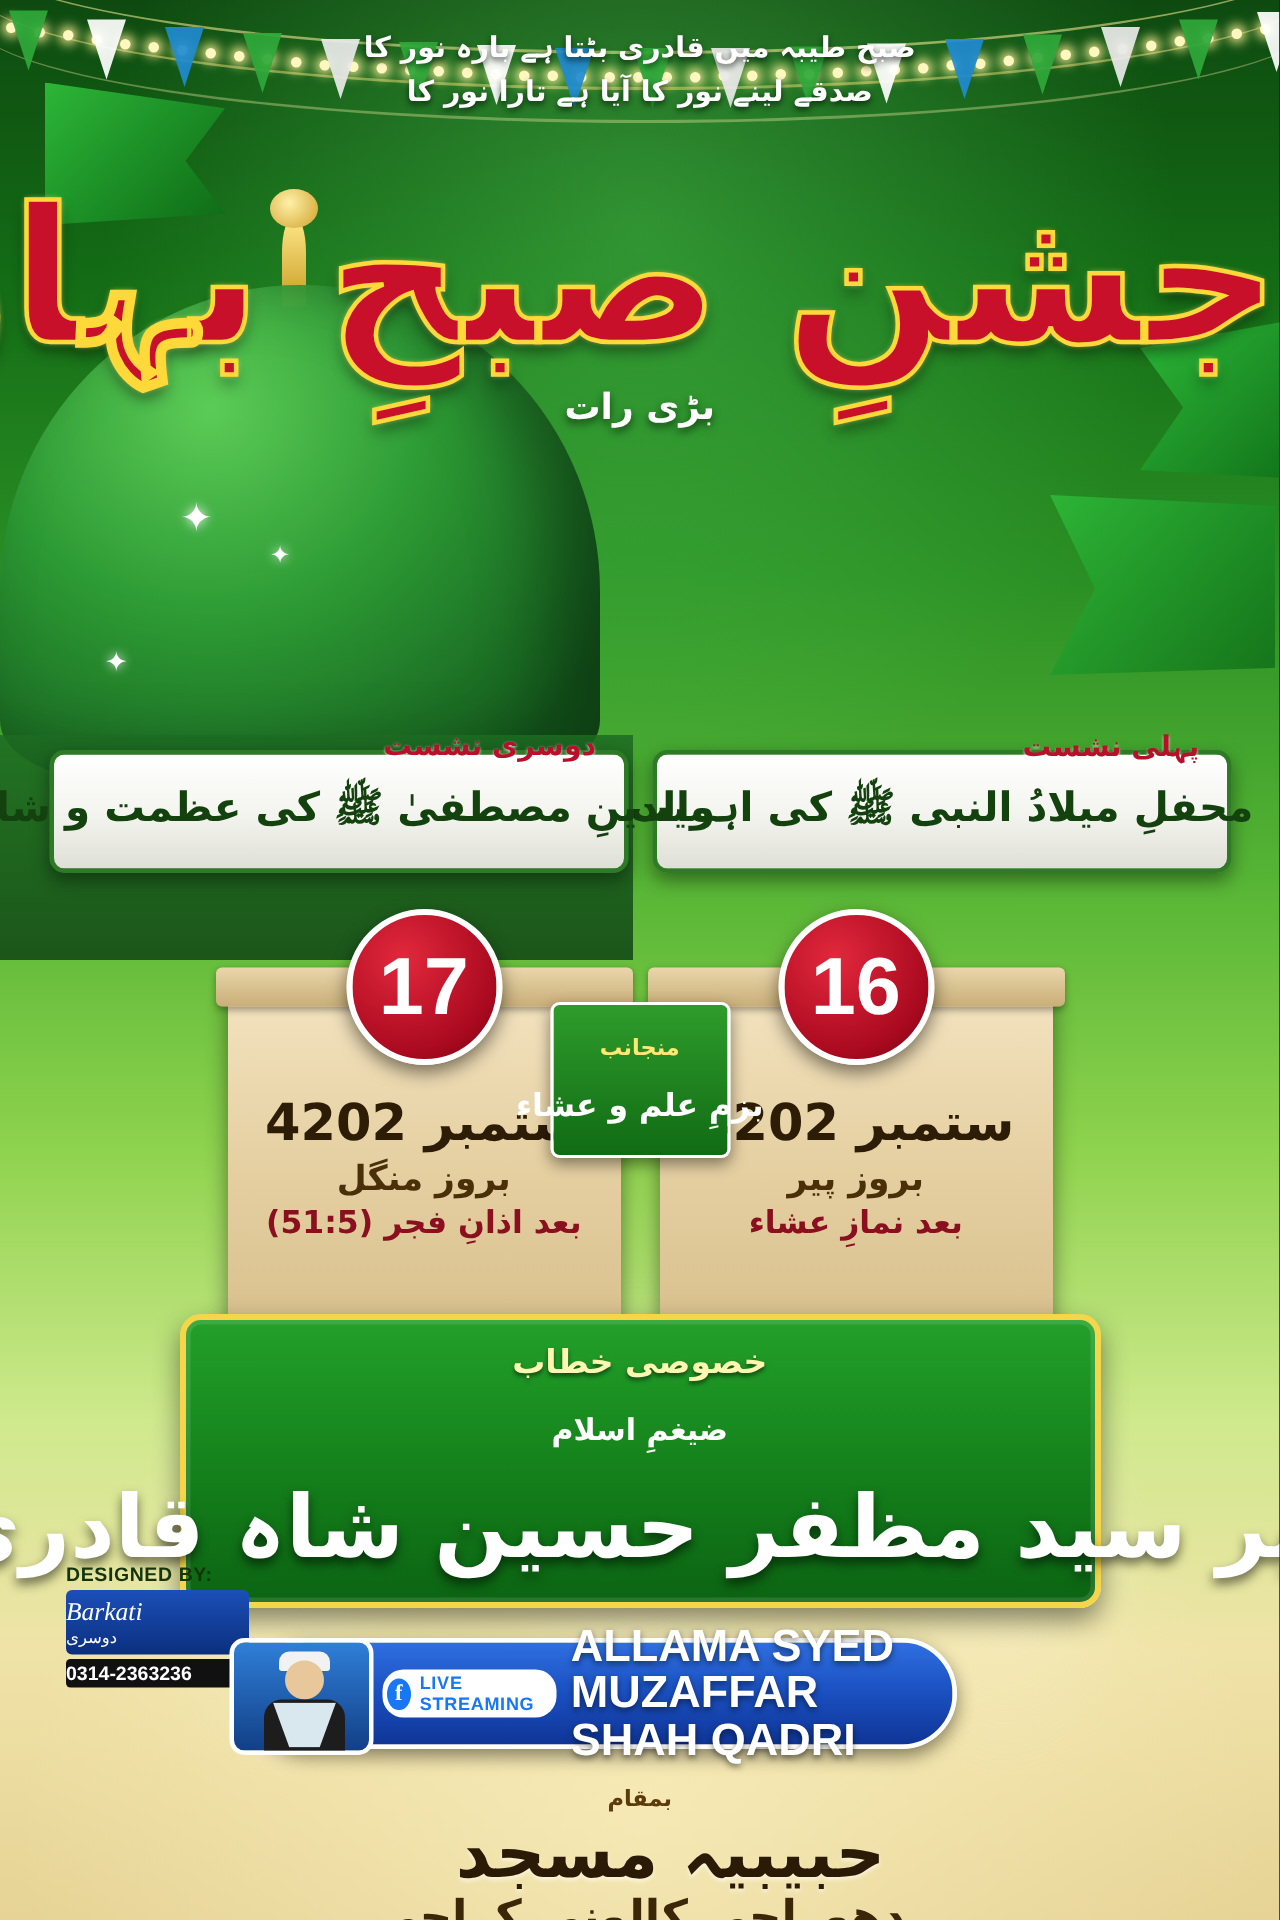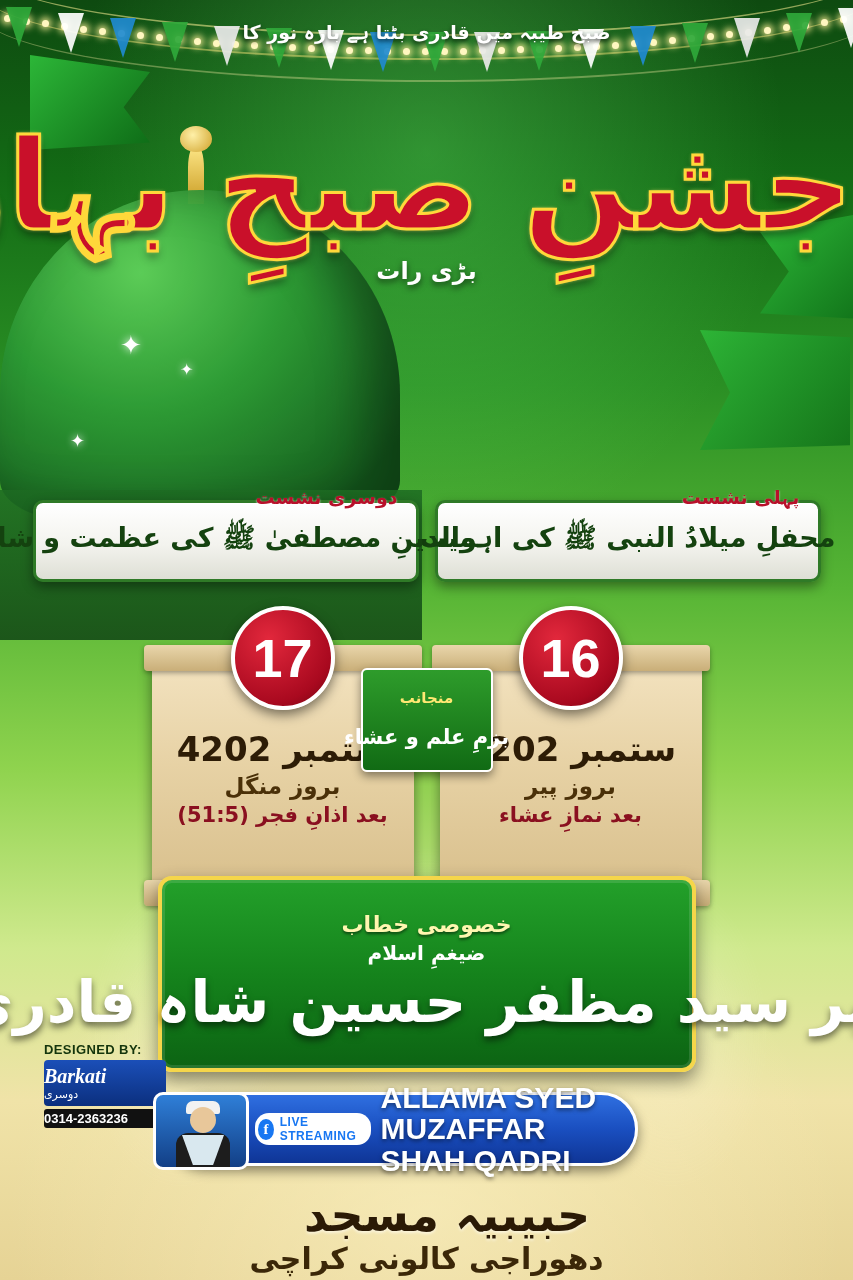--- a/index.html
+++ b/index.html
@@ -180,61 +180,61 @@
     position: absolute; inset: 16px 10px 10px 10px;
     display: flex; flex-direction: column; align-items: center; justify-content: center;
     gap: 4px; text-align: center; color: #3a2408;
   }
   .scroll-date { font-size: 34px; font-weight: bold; line-height: 1.12; color: #2d1c06; }
   .scroll-day  { font-size: 23px; font-weight: bold; color: #4a3008; }
   .scroll-time { font-size: 21px; font-weight: bold; color: #8a1020; }
 
   .center-chip {
     position: absolute; top: 668px; left: 50%; transform: translateX(-50%);
-    width: 132px; min-height: 104px; z-index: 9;
+    width: 120px; min-height: 104px; z-index: 9;
     background: linear-gradient(180deg,#2e9c2b,#116b14);
     border: 2px solid #ffffff;
     border-radius: 6px;
     box-shadow: 0 4px 10px rgba(0,0,0,0.45);
     display: flex; flex-direction: column; align-items: center; justify-content: center;
     gap: 17px; padding: 6px 4px; color: #ffffff; text-align: center;
   }
   .center-chip .ch-top { font-size: 15px; font-weight: bold; color: #ffe873; }
   .center-chip .ch-main { font-size: 21px; font-weight: bold; line-height: 1.25; }
 
   
   .speaker-panel {
     position: absolute; top: 876px; left: 50%; transform: translateX(-50%);
-    width: 538px; height: 196px; z-index: 9;
+    width: 614px; height: 196px; z-index: 9;
     background: linear-gradient(180deg,#23a02a 0%, #15831c 50%, #0c6413 100%);
     border: 4px solid #f5d64a;
     border-radius: 14px;
     box-shadow: 0 8px 18px rgba(0,0,0,0.45), inset 0 0 0 3px rgba(255,255,255,0.12);
     display: flex; flex-direction: column; align-items: center; justify-content: center;
-    gap: 4px;
+    gap: 20px;
   }
   .sp-kicker { font-size: 22px; font-weight: bold; color: #fff7b0; text-shadow: 0 2px 3px rgba(0,0,0,0.5); }
   .sp-title  { font-size: 20px; font-weight: bold; color: #ffffff; }
   .sp-name   {
     font-size: 58px; font-weight: bold; color: #ffffff; line-height: 1.15;
     text-shadow: 0 4px 7px rgba(0,0,0,0.55);
   }
 
   
   .designer {
     position: absolute; left: 44px; top: 1042px; width: 122px; z-index: 10;
     text-align: left;
   }
   .designer .dz-head { font-size: 13px; font-weight: bold; color: #14350c; letter-spacing: .4px; }
   .designer .dz-logo {
     margin: 3px 0; padding: 5px 0;
     background: linear-gradient(180deg,#1b4fb8,#0b2f7e);
     border-radius: 4px; color: #ffffff;
   }
-  .designer .dz-logo .n1 { font-family: "Liberation Serif", serif; font-style: italic; font-size: 20px; font-weight: bold; }
+  .designer .dz-logo .n1 { font-family: "Liberation Serif", serif; font-style: italic; font-size: 17px; font-weight: normal; }
   .designer .dz-logo .n2 { font-size: 11px; }
   .designer .dz-phone {
     background: #111; color: #ffffff; font-size: 13px; font-weight: bold;
     padding: 2px 0; border-radius: 3px;
   }
 
   
   .livebar {
     position: absolute; left: 168px; top: 1092px; width: 470px; height: 74px; z-index: 10;
     background: linear-gradient(180deg,#2f6fe0 0%, #1a4fc0 50%, #0f3596 100%);
@@ -383,20 +383,21 @@
         <div class="flag" style="left: 630px; top: 26.0377px; border-top: 40px solid rgb(31, 138, 208); opacity: 0.92;"></div>
         <div class="flag" style="left: 682px; top: 22.6107px; border-top: 40px solid rgb(47, 168, 58); opacity: 0.92;"></div>
         <div class="flag" style="left: 734px; top: 18.4089px; border-top: 40px solid rgb(233, 233, 233); opacity: 0.92;"></div>
         <div class="flag" style="left: 786px; top: 13.4323px; border-top: 40px solid rgb(47, 168, 58); opacity: 0.92;"></div>
         <div class="flag" style="left: 838px; top: 7.68084px; border-top: 40px solid rgb(255, 255, 255); opacity: 0.92;"></div>
       </div>
   </div>
 
   <div class="top-couplet urdu">
     <div>صبح طیبہ میں قادری بٹتا ہے بارہ نور کا</div>
+    <div>صدقے لینے نور کا آیا ہے تارا نور کا</div>
   </div>
 
   <div class="title-block">
     <div class="title-main urdu">جشنِ صبحِ بہاراں</div>
     <div class="title-sub urdu">بڑی رات</div>
   </div>
 
   <div class="sessions">
     <div class="session">
       <div class="session-label urdu">پہلی نشست</div>
@@ -458,17 +459,18 @@
       <div class="fb-circle">f</div>
       <div class="fb-text">LIVE STREAMING</div>
     </div>
     <div>
       <div class="live-name">ALLAMA SYED</div>
       <div class="live-name">MUZAFFAR SHAH QADRI</div>
     </div>
   </div>
 
   <div class="venue">
+    <div class="venue-badge urdu">بمقام</div>
     <div class="venue-text urdu">حبیبیہ مسجد</div>
     <div class="venue-sub urdu">دھوراجی کالونی کراچی</div>
   </div>
 
 </div>
 
 </body></html>

